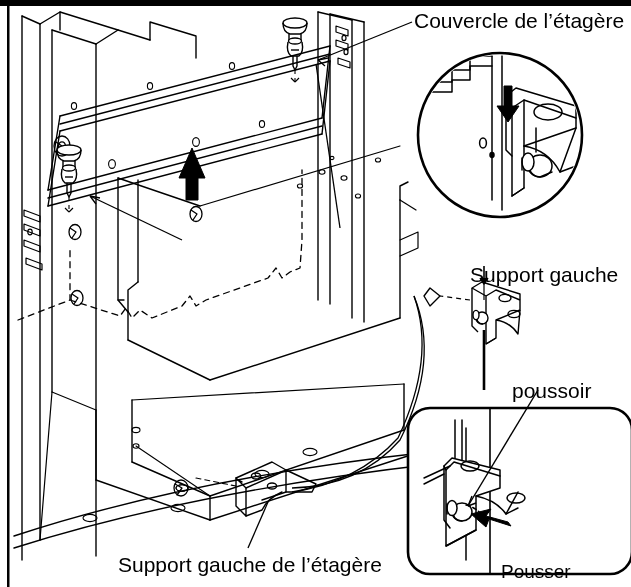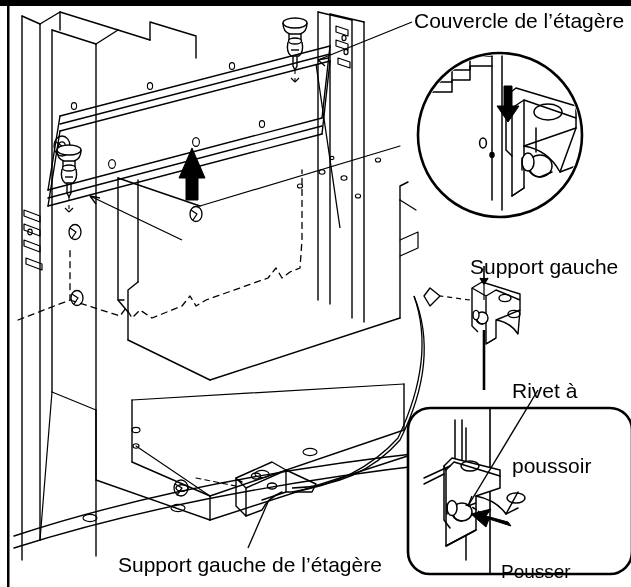--- a/index.html
+++ b/index.html
@@ -30,21 +30,21 @@
     line-height: 25px;
     white-space: pre;
     letter-spacing: 0px;
   }
   .lbl-sm {
     font-size: 19px;
     line-height: 23px;
   }
   #lbl-cover        { left: 414px; top: 8px; }
   #lbl-rivet-main   { left: 185px; top: 235px; }
-  #lbl-support-left { left: 470px; top: 204px; }
+  #lbl-support-left { left: 470px; top: 212px; }
   #lbl-rivet-right  { left: 512px; top: 328px; }
   #lbl-push-full    { left: 501px; top: 514px; }
   #lbl-support-right{ left: 118px; top: 552px; }
 </style>
 </head>
 <body>
 
 <div id="page">
 
   <svg id="art" viewBox="0 0 631 587" xmlns="http://www.w3.org/2000/svg">
@@ -364,21 +364,20 @@
   </svg>
 
   <div class="lbl" id="lbl-cover">Couvercle de l’étagère</div>
 
 
   <div class="lbl" id="lbl-support-left">
     <div>Support gauche</div>
   </div>
 
   <div class="lbl" id="lbl-rivet-right">
-    <div>Rivet à</div>
     <div>poussoir</div>
   </div>
 
   <div class="lbl lbl-sm" id="lbl-push-full">
     <div>Pousser</div>
     
   </div>
 
   <div class="lbl" id="lbl-support-right">Support gauche de l’étagère</div>
 

